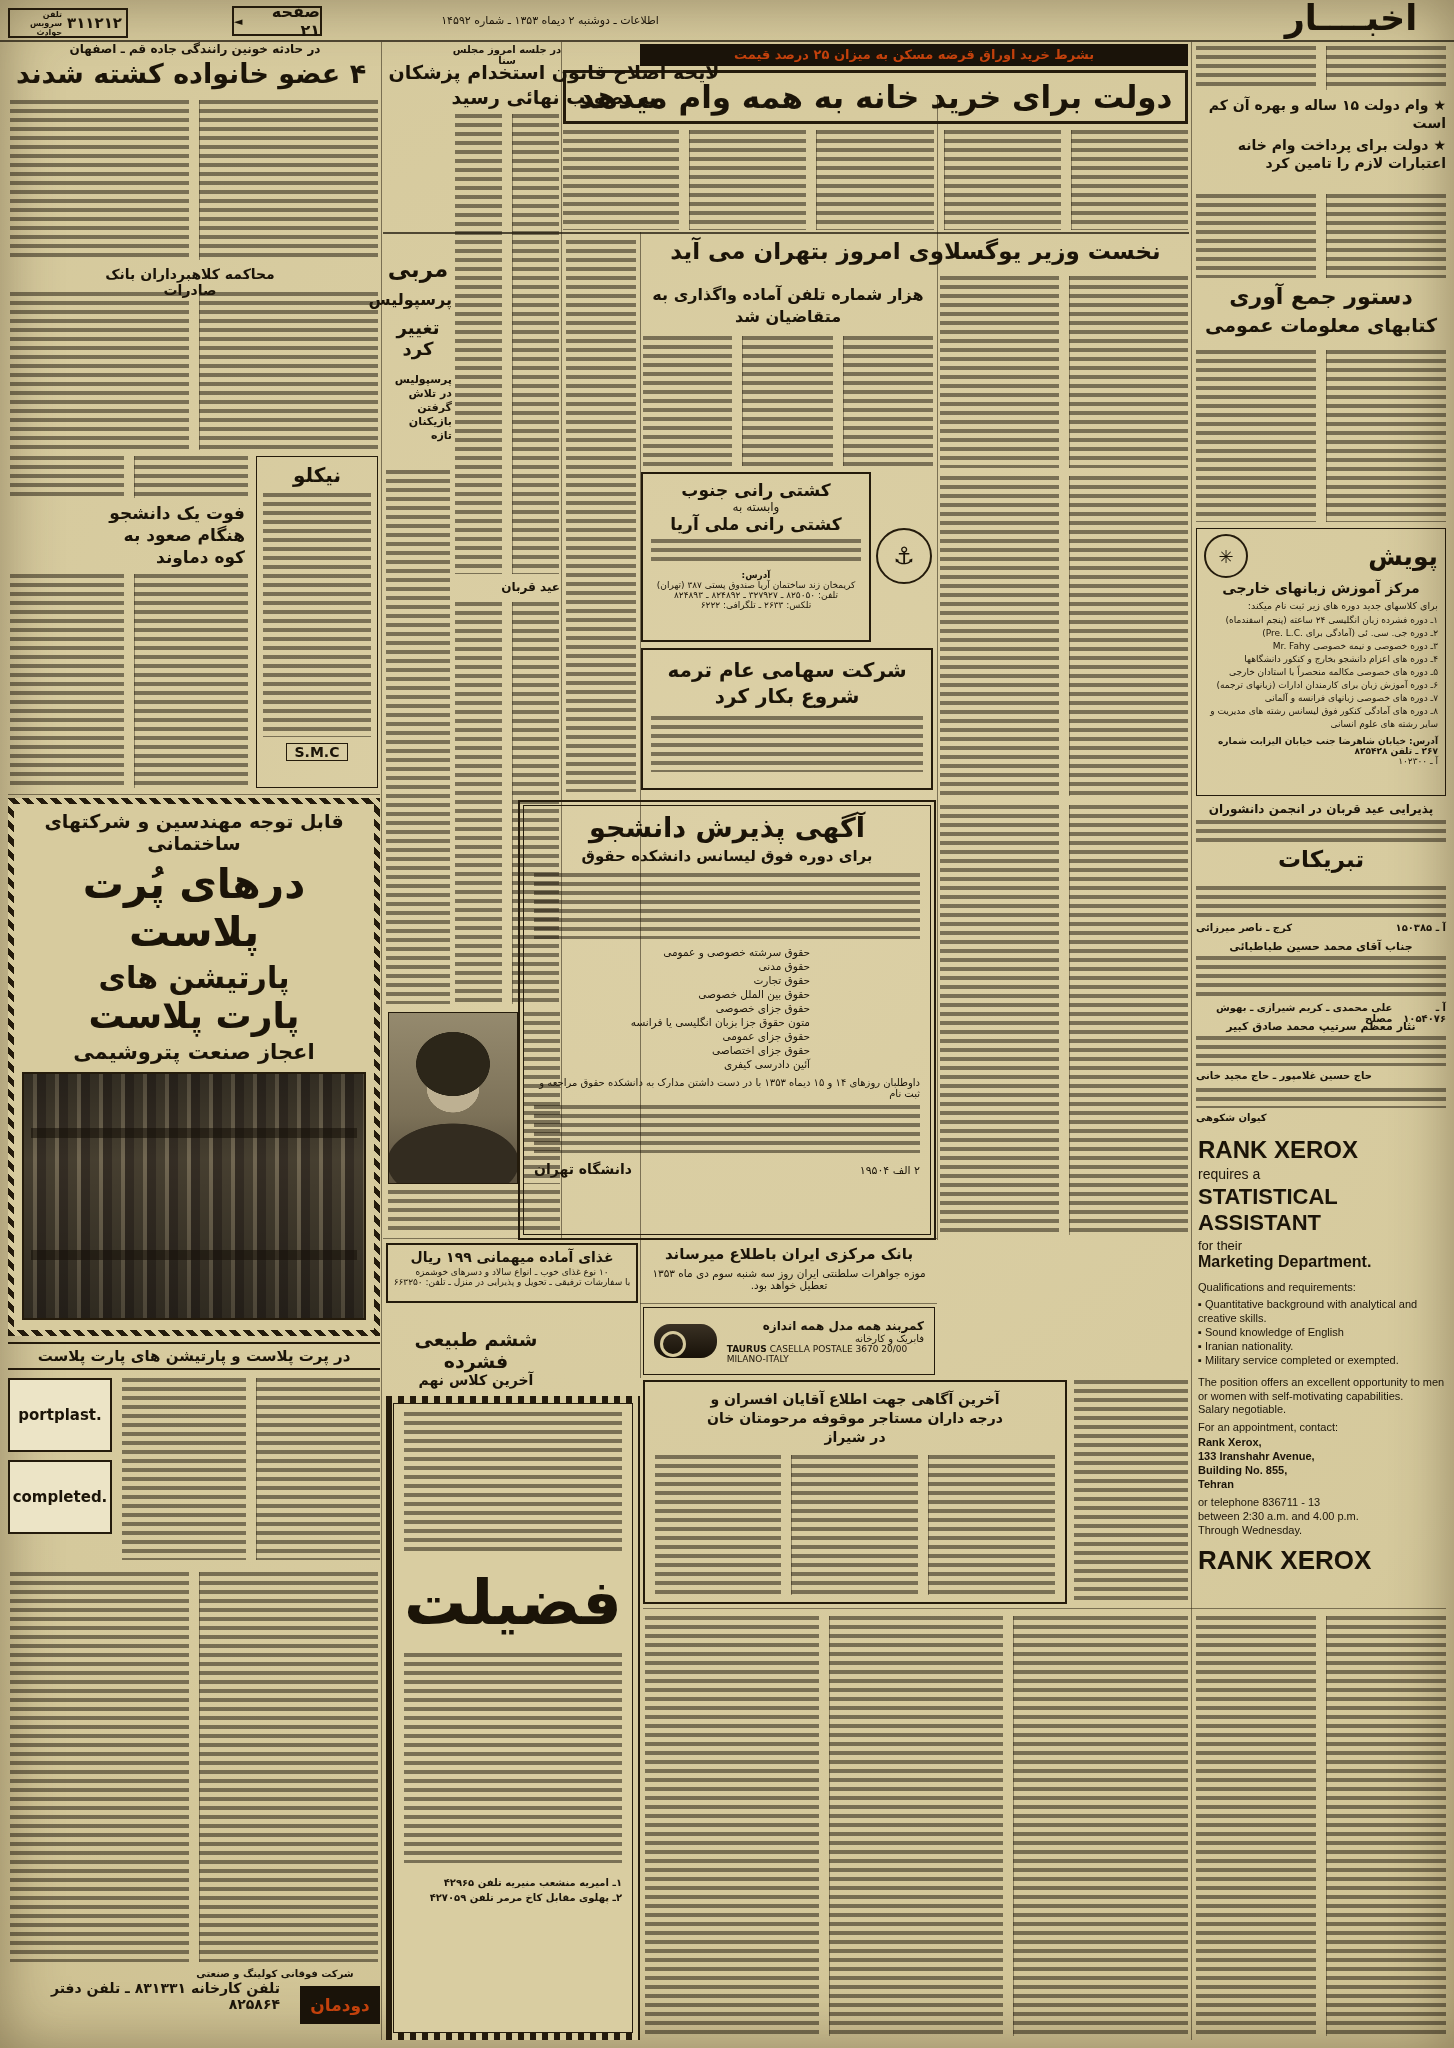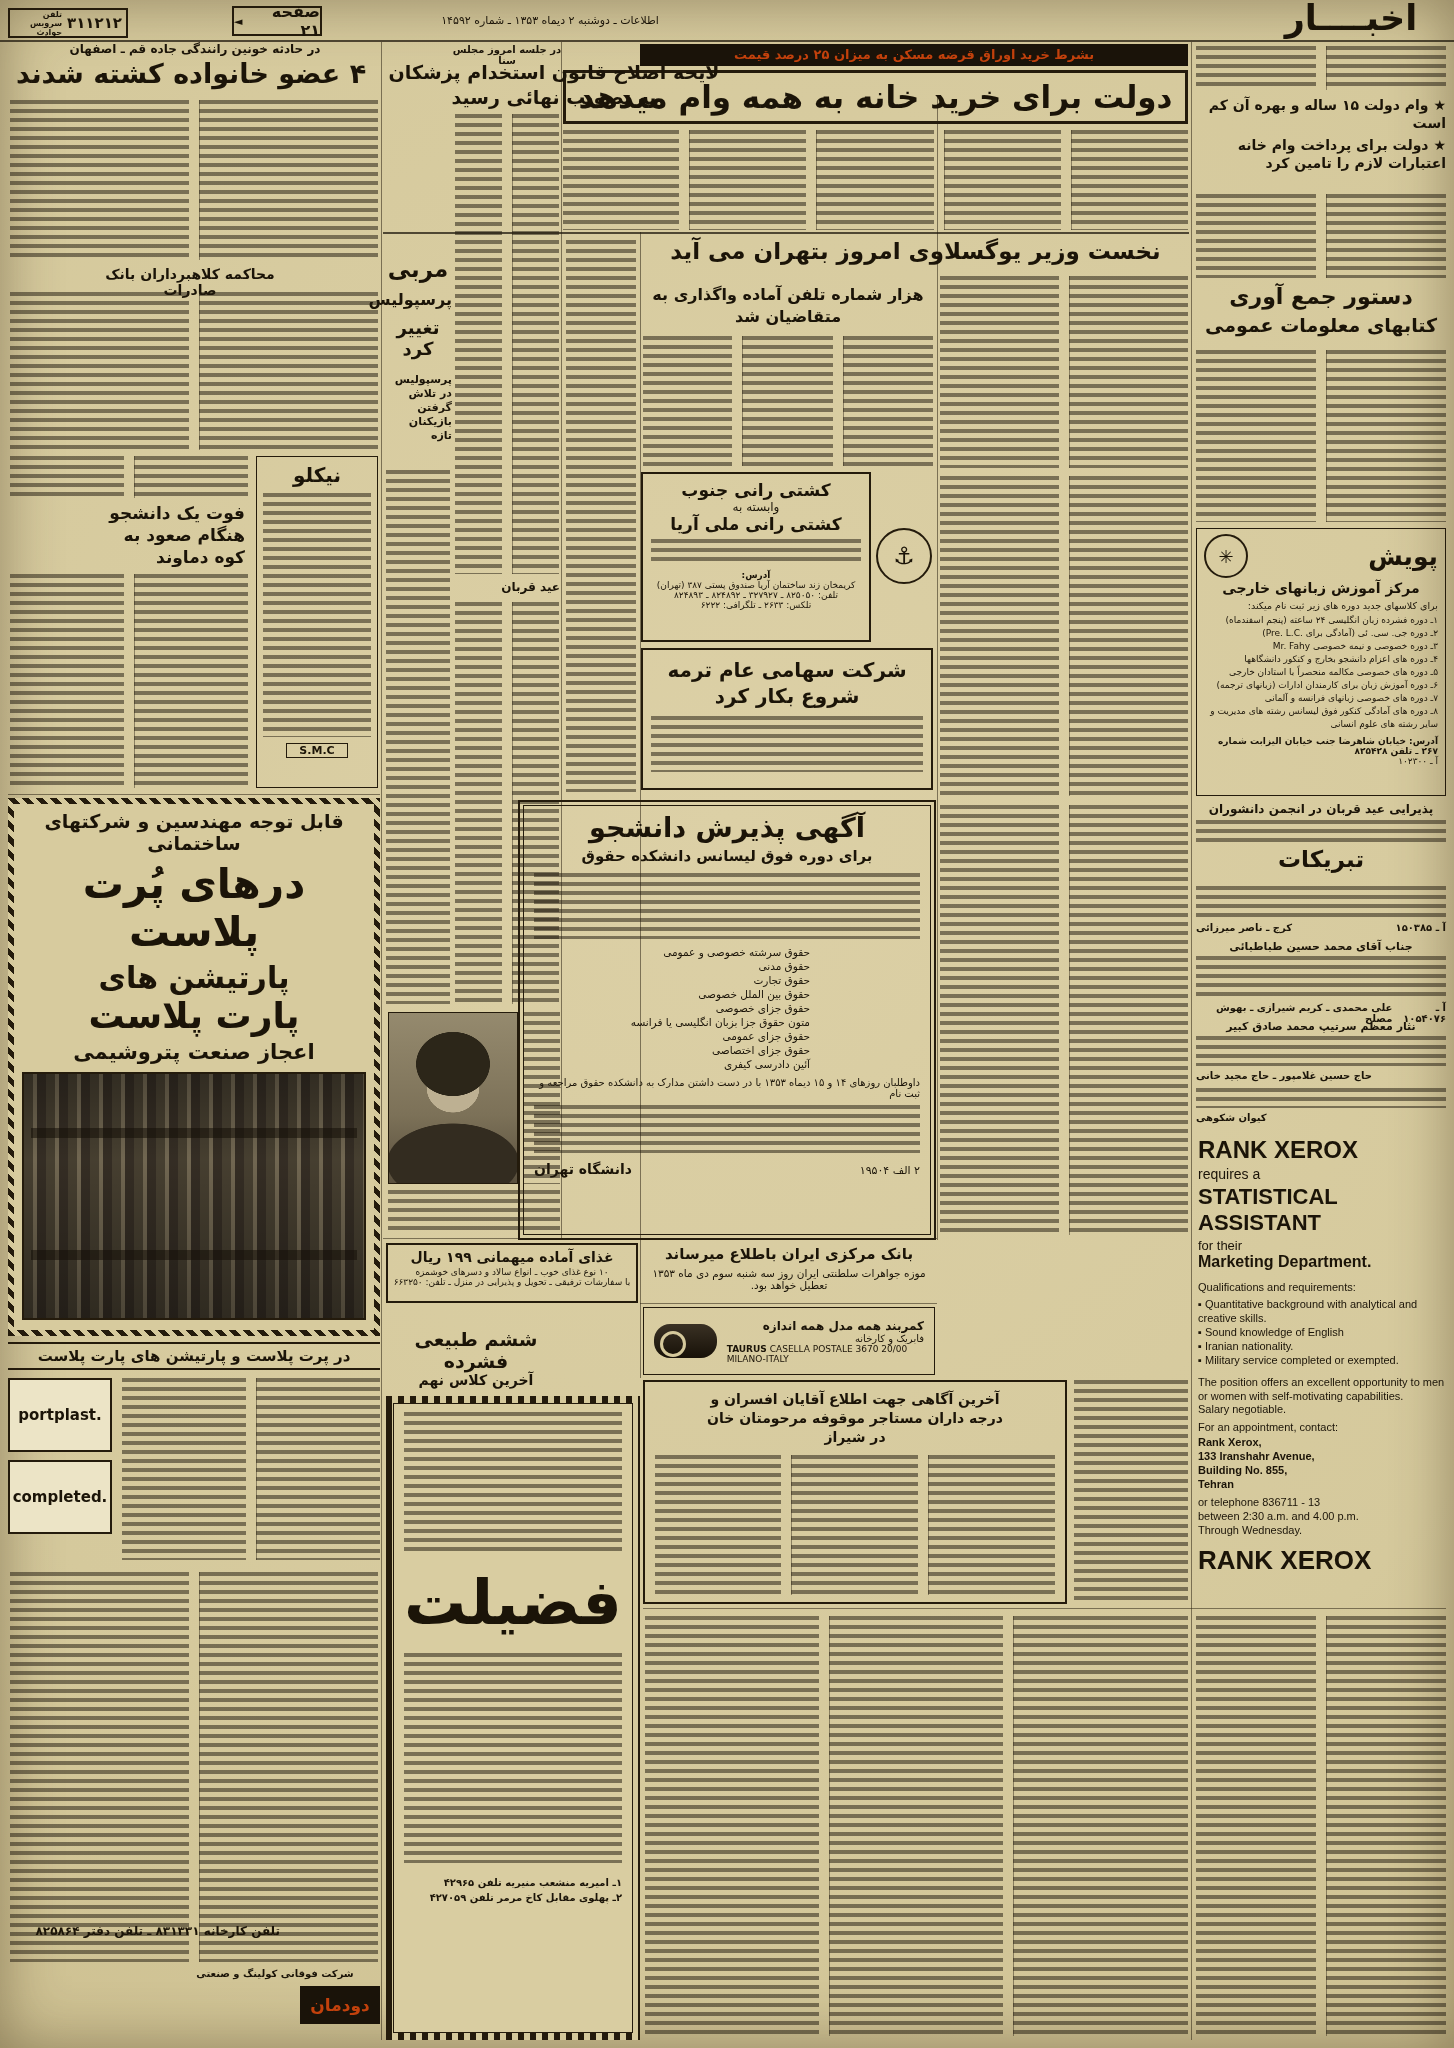--- a/index.html
+++ b/index.html
@@ -414,21 +414,21 @@
   <div class="abs cols colrule" style="left:10px;top:574px;width:238px;height:214px;">
       <div class="tx"></div>
       <div class="tx"></div>
     </div>
 
   <div class="abs box1 ctr" style="left:256px;top:456px;width:122px;height:332px;padding:6px;">
     <div class="b" style="font-size:20px;">نیکلو</div>
     <div class="cols" style="height:244px;margin-top:6px;">
         <div class="tx"></div>
       </div>
-    <div class="box1 b" style="width:62px;margin:6px auto 8px;font-size:11px;">S.M.C</div>
+    <div class="box1 b" style="width:62px;margin:6px auto 8px;font-size:14px;">S.M.C</div>
   </div>
 
   <div class="abs hatch" style="left:8px;top:798px;width:372px;height:538px;">
     <div class="hatch-in ctr" style="padding:6px 8px;">
       <div class="b" style="font-size:19px;">قابل توجه مهندسین و شرکتهای ساختمانی</div>
       <div class="b" style="font-size:41px;margin-top:6px;">درهای پُرت پلاست</div>
       <div class="b" style="font-size:30px;margin-top:4px;">پارتیشن های</div>
       <div class="b" style="font-size:36px;">پارت پلاست</div>
       <div class="b" style="font-size:21px;margin-top:4px;">اعجاز صنعت پتروشیمی</div>
       <div class="fence" style="position:relative;height:248px;margin-top:8px;">
@@ -451,21 +451,21 @@
       </div>
     </div>
   </div>
 
   <div class="abs cols colrule" style="left:10px;top:1572px;width:368px;height:390px;">
       <div class="tx"></div>
       <div class="tx"></div>
     </div>
   <div class="abs b ctr" style="left:170px;top:1968px;width:210px;font-size:10px;">شرکت فوقانی کولینگ و صنعتی</div>
   <div class="abs invert b ctr" style="left:300px;top:1986px;width:80px;height:38px;font-size:17px;line-height:38px;">دودمان</div>
-  <div class="abs b rt" style="left:10px;top:1924px;width:270px;font-size:12px;">تلفن کارخانه ۸۳۱۳۳۱ ـ تلفن دفتر ۸۲۵۸۶۴</div>
+  <div class="abs b rt" style="left:10px;top:1980px;width:270px;font-size:14px;">تلفن کارخانه ۸۳۱۳۳۱ ـ تلفن دفتر ۸۲۵۸۶۴</div>
 
   <div class="abs ctr" style="left:390px;top:1328px;width:172px;">
     <div class="b" style="font-size:19px;">ششم طبیعی فشرده</div>
     <div class="b" style="font-size:14px;">آخرین کلاس نهم</div>
   </div>
   <div class="abs ornate" style="left:386px;top:1396px;width:254px;height:644px;">
     <div class="ornate-in ctr">
       <div class="cols" style="height:140px;">
           <div class="tx"></div>
         </div>

